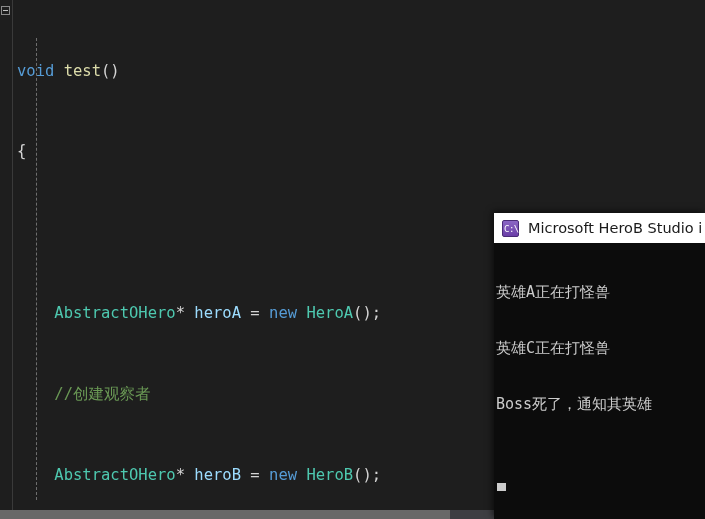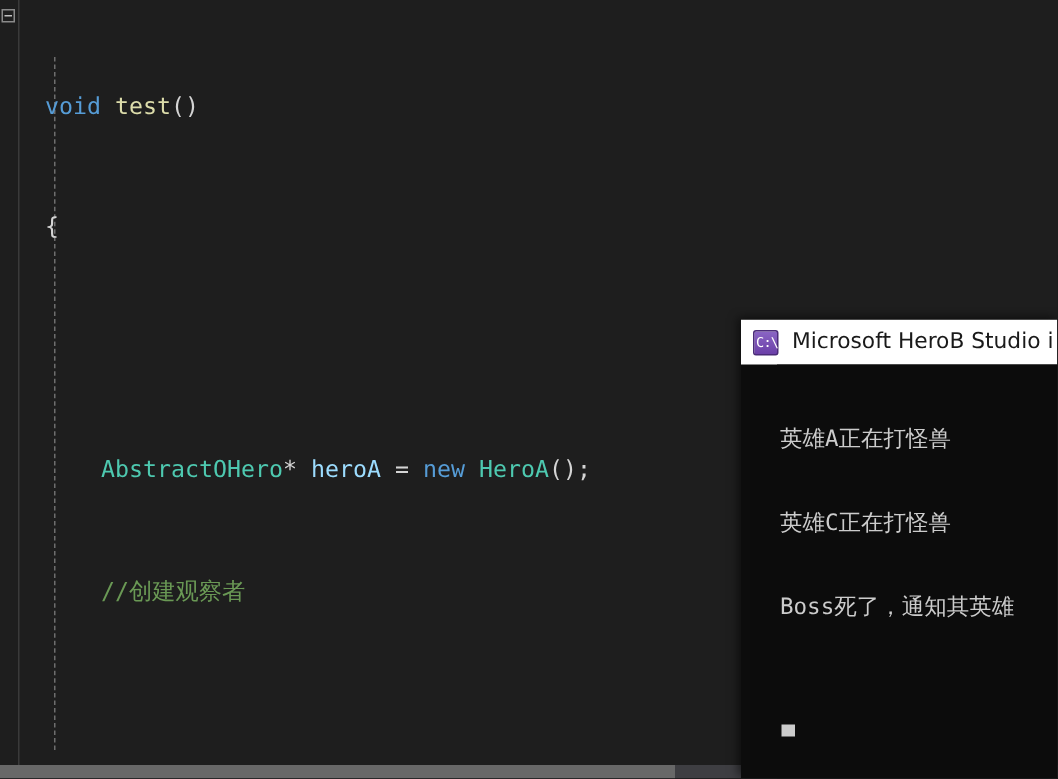--- a/index.html
+++ b/index.html
@@ -70,21 +70,21 @@
     left: 14px; top: 0;
     width: 691px;
     padding: 0;
     font-size: 15.5px;
     line-height: 20.2px;
     white-space: pre;
     letter-spacing: 0px;
   }
   .ln {
     height: 20.2px;
-    padding-left: 16px;
+    padding-left: 3px;
     white-space: pre;
   }
   .ln.blank { }
 
   
   .kw      { color: #569cd6; }   
   .type    { color: #4ec9b0; }   
   .fn      { color: #dcdcaa; }   
   .var     { color: #9cdcfe; }   
   .op      { color: #d4d4d4; }   
@@ -152,21 +152,20 @@
     position: relative;
     height: 276px;
     background: #0c0c0c;
     padding: 3px 0 0 2px;
     font-family: "DejaVu Sans Mono", "Liberation Mono", monospace;
     font-size: 15px;
     line-height: 18.6px;
     color: #cccccc;
     white-space: pre;
     overflow: hidden;
-    margin-left: 24px;
   }
   .cline { height: 18.6px; white-space: pre; }
   #console-cursor {
     position: absolute;
     left: 3px; top: 240px;
     width: 9px; height: 8px;
     background: #cccccc;
   }
 </style>
 </head>
@@ -188,20 +187,21 @@
       <div class="ln"><span class="kw">void</span><span class="op"> </span><span class="fn">test</span><span class="op">()</span></div>
 
       <div class="ln"><span class="brace">{</span></div>
 
       <div class="ln blank">&nbsp;</div>
 
       <div class="ln">    <span class="type">AbstractOHero</span><span class="op">*</span> <span class="var">heroA</span> <span class="op">=</span> <span class="kw">new</span> <span class="type">HeroA</span><span class="op">();</span></div>
 
       <div class="ln">    <span class="cmt">//创建观察者</span></div>
 
+      <div class="ln">    <span class="type">AbstractOHero</span><span class="op">*</span> <span class="var">heroB</span> <span class="op">=</span> <span class="kw">new</span> <span class="type">HeroB</span><span class="op">();</span></div>
 
       
 
       
 
       
 
       
 
       

